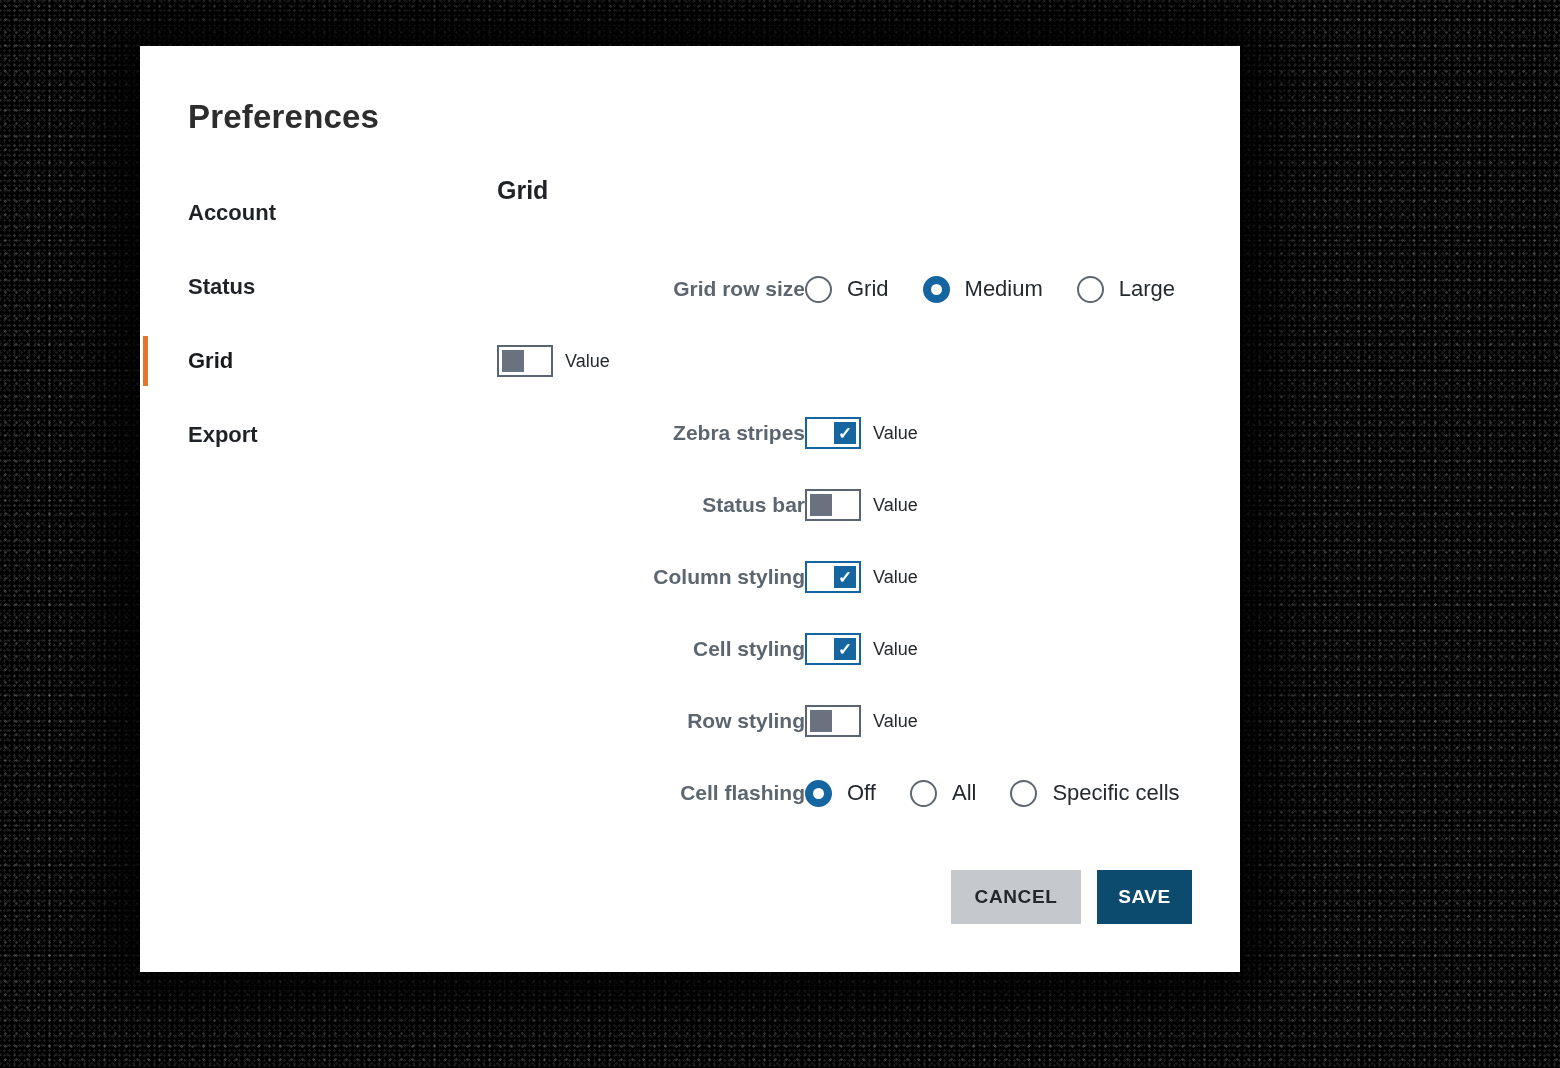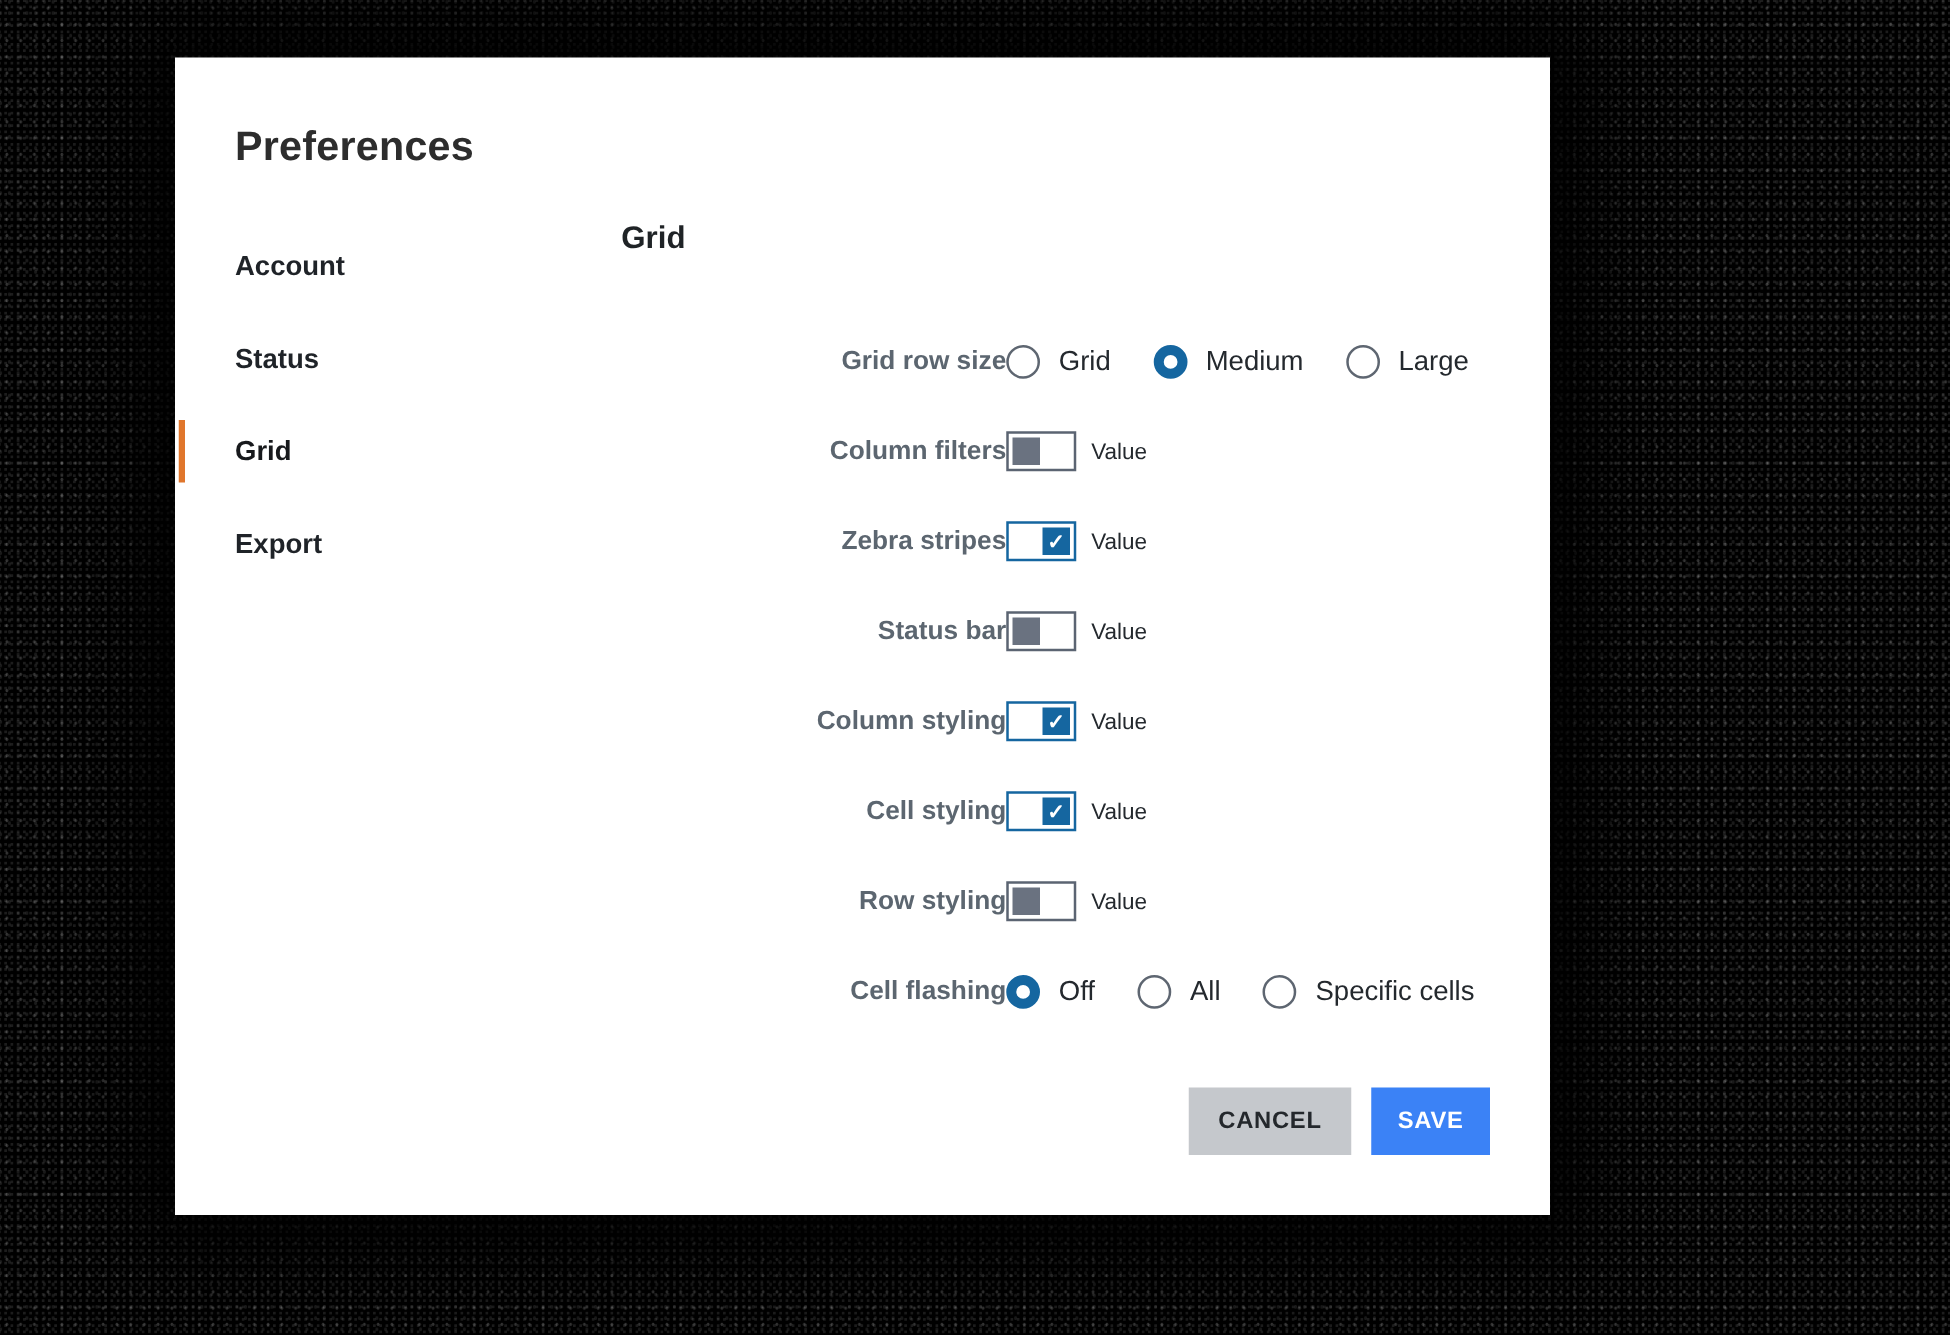--- a/index.html
+++ b/index.html
@@ -68,21 +68,21 @@
   }
   .value-label{font-size:18px;font-weight:400;color:#24292e;}
   
   .footer{position:absolute;right:48px;bottom:48px;display:flex;gap:16px;}
   .btn{
     border:none;height:54px;cursor:pointer;
     font-family:"Liberation Sans", sans-serif;
     font-size:19px;font-weight:600;letter-spacing:0.6px;
   }
   .btn.cancel{width:130px;background:#c5c8cc;color:#24282c;}
-  .btn.save{width:95px;background:#3b82f6;color:#ffffff;}
+  .btn.save{width:95px;background:#0c4a6e;color:#ffffff;}
 </style>
 </head>
 <body>
 
 <div class="dialog">
   <h1 class="dialog-title">Preferences</h1>
 
   <div class="active-indicator"></div>
   <nav class="sidebar" id="sidebar">
       <div class="sidebar-item">Account</div>
@@ -104,21 +104,20 @@
             <span class="radio selected"></span>
             <span class="radio-label">Medium</span>
           </span>
           <span class="radio-option">
             <span class="radio"></span>
             <span class="radio-label">Large</span>
           </span>
         </div>
       </div>
       <div class="settings-row">
-        <div class="setting-label">Column filters</div>
         <div class="controls">
           <span class="toggle-wrap">
             <span class="toggle">
               <span class="thumb"></span>
             </span>
             <span class="value-label">Value</span>
           </span>
         </div>
       </div>
       <div class="settings-row">

